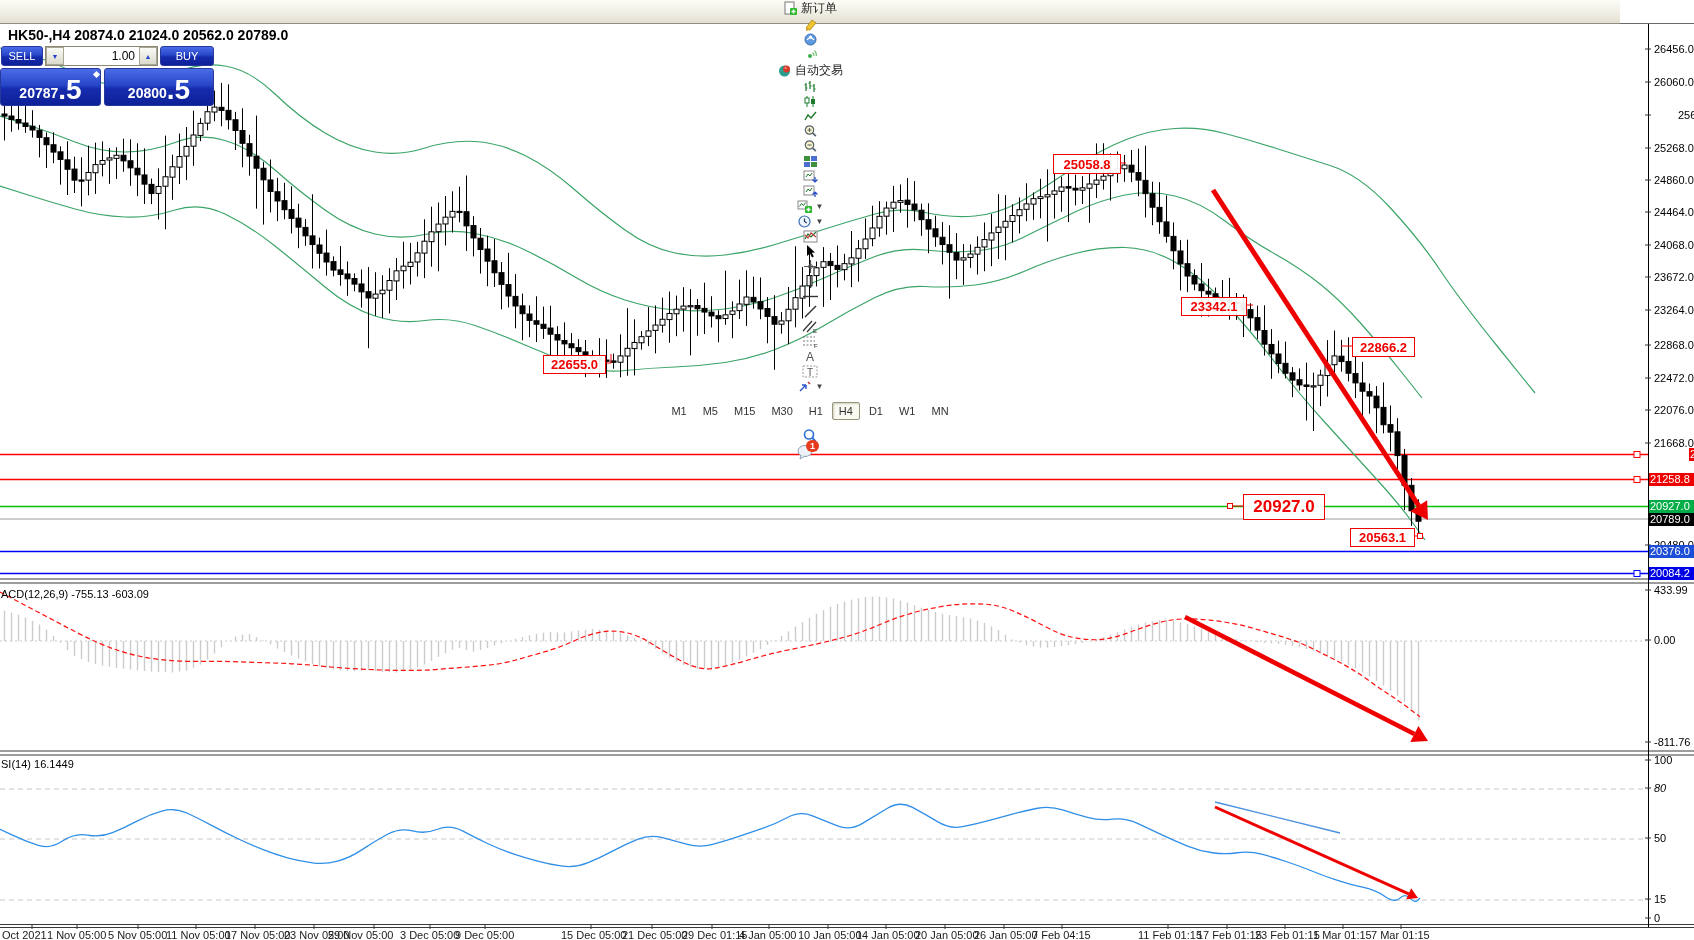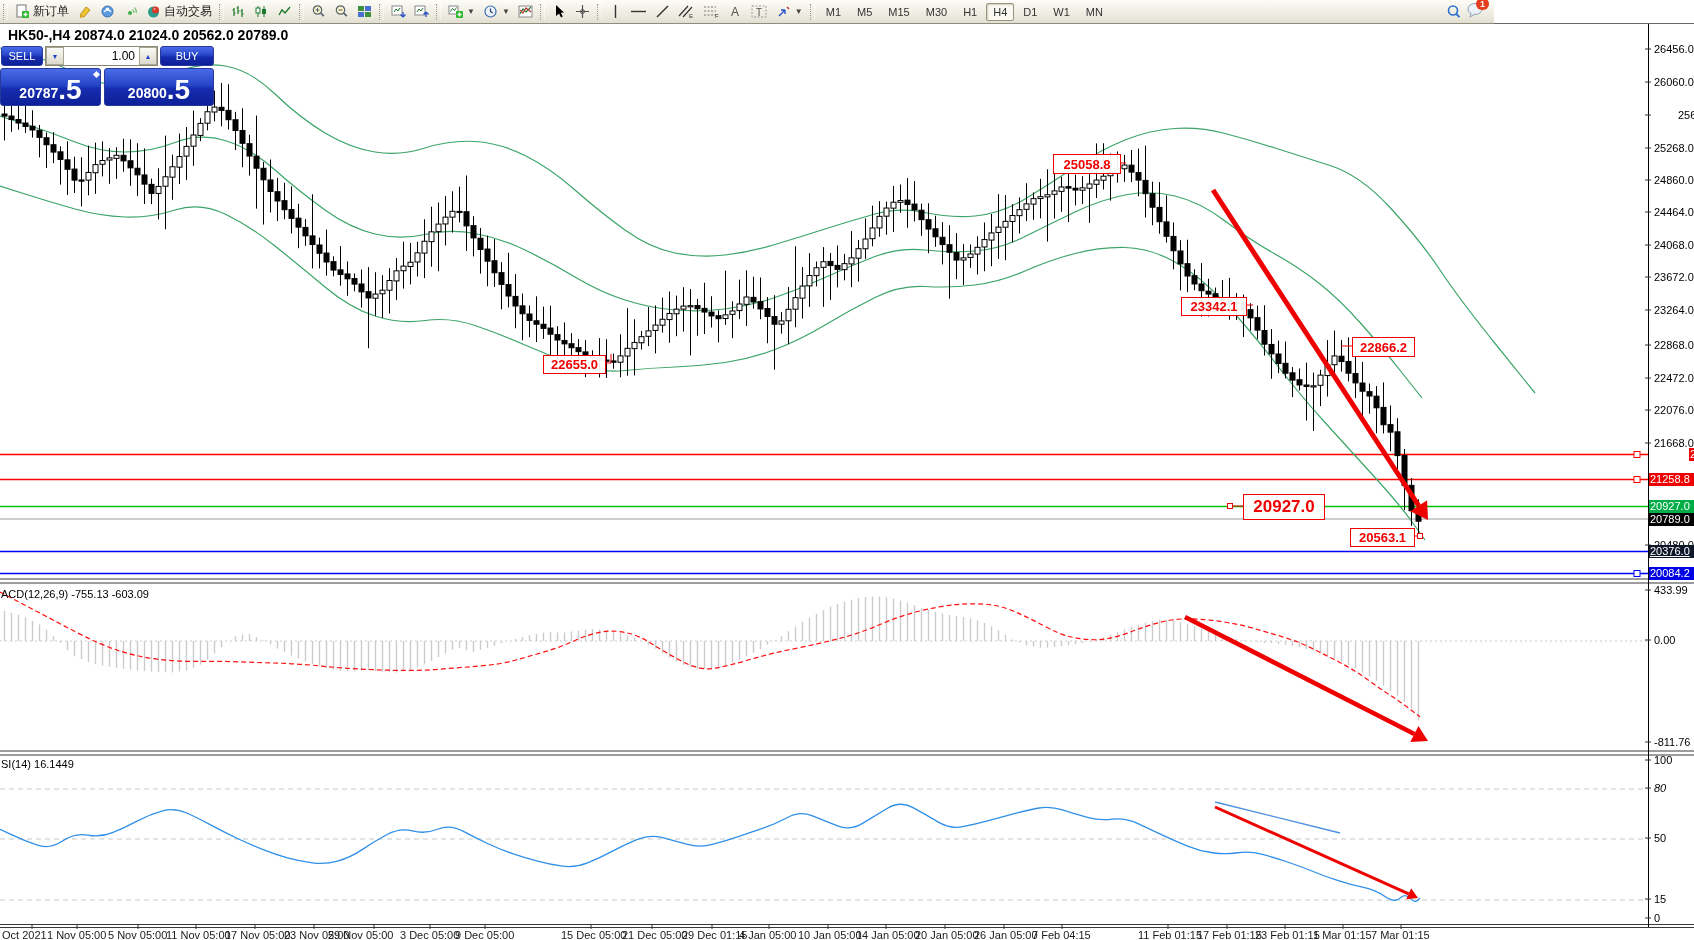--- a/index.html
+++ b/index.html
@@ -1,21 +1,21 @@
 <!DOCTYPE html>
 <html><head>
 <meta charset="utf-8">
 <style>
   html,body{margin:0;padding:0;}
   body{width:1694px;height:940px;position:relative;overflow:hidden;background:#fff;
        font-family:"Liberation Sans", sans-serif; -webkit-font-smoothing:antialiased;}
   
-  .toolbar{position:absolute;left:0;top:0;width:1494px;height:23px;
+  .toolbar{position:absolute;left:0;top:0;width:1620px;height:23px;
     background:linear-gradient(#fdfcf7,#eceade 70%,#e2dfd0);border-bottom:1px solid #8f8d80;
-    display:flex;align-items:center;z-index:6;}
+    display:flex;align-items:center;z-index:6;flex-direction:column;}
   .grip{width:3px;height:16px;margin:0 3px;border-left:1px dotted #9a9889;border-right:1px dotted #fff;}
   .tbtn{height:19px;display:flex;align-items:center;gap:3px;padding:0 3px;margin:0 1px;border-radius:2px;
     font-size:12px;color:#222;white-space:nowrap;}
   .caret{font-size:8px;color:#444;margin-left:1px;}
   .tf{font-size:11px;color:#333;padding:2px 6px;margin:8px 1px;border:1px solid transparent;border-radius:2px;}
   .tf.active{background:#fbfaf2;border:1px solid #98957f;box-shadow:inset 1px 1px 2px #cfcdbd;}
   .spacer{flex:1;}
   .badge{position:absolute;top:-4px;right:-5px;background:#e53c1e;color:#fff;border-radius:8px;
     font-size:9px;font-weight:700;padding:1px 4px;line-height:10px;}
   .chatwrap{position:relative;margin-right:10px;}
@@ -1030,21 +1030,21 @@
     <div class="alab" style="top: 304px;">23264.0</div>
     <div class="alab" style="top: 339px;">22868.0</div>
     <div class="alab" style="top: 372px;">22472.0</div>
     <div class="alab" style="top: 404px;">22076.0</div>
     <div class="alab" style="top: 437px;">21668.0</div>
     <div class="alab" style="top: 539px;">20480.0</div>
     <div class="ptag" style="top: 448px; background: rgb(238, 0, 0); margin-left: 40px;">21547.8</div>
     <div class="ptag" style="top: 473px; background: rgb(238, 0, 0);">21258.8</div>
     <div class="ptag" style="top: 500px; background: rgb(0, 173, 70);">20927.0</div>
     <div class="ptag" style="top: 513px; background: rgb(0, 0, 0);">20789.0</div>
-    <div class="ptag" style="top: 545px; background: #0f172a; text-decoration: underline;">20376.0</div>
+    <div class="ptag" style="top: 545px; background: #1d4ed8;">20376.0</div>
     <div class="ptag" style="top: 567px; background: rgb(0, 0, 230);">20084.2</div>
     <div class="alab" style="top: 584px;">433.99</div>
     <div class="alab" style="top: 634px;">0.00</div>
     <div class="alab" style="top: 736px;">-811.76</div>
     <div class="alab" style="top: 754px;">100</div>
     <div class="alab" style="top: 782px; font-style: italic;">80</div>
     <div class="alab" style="top: 832px;">50</div>
     <div class="alab" style="top: 893px;">15</div>
     <div class="alab" style="top: 912px;">0</div>
     <div class="tlab" style="left: 2px;">Oct 2021</div>

